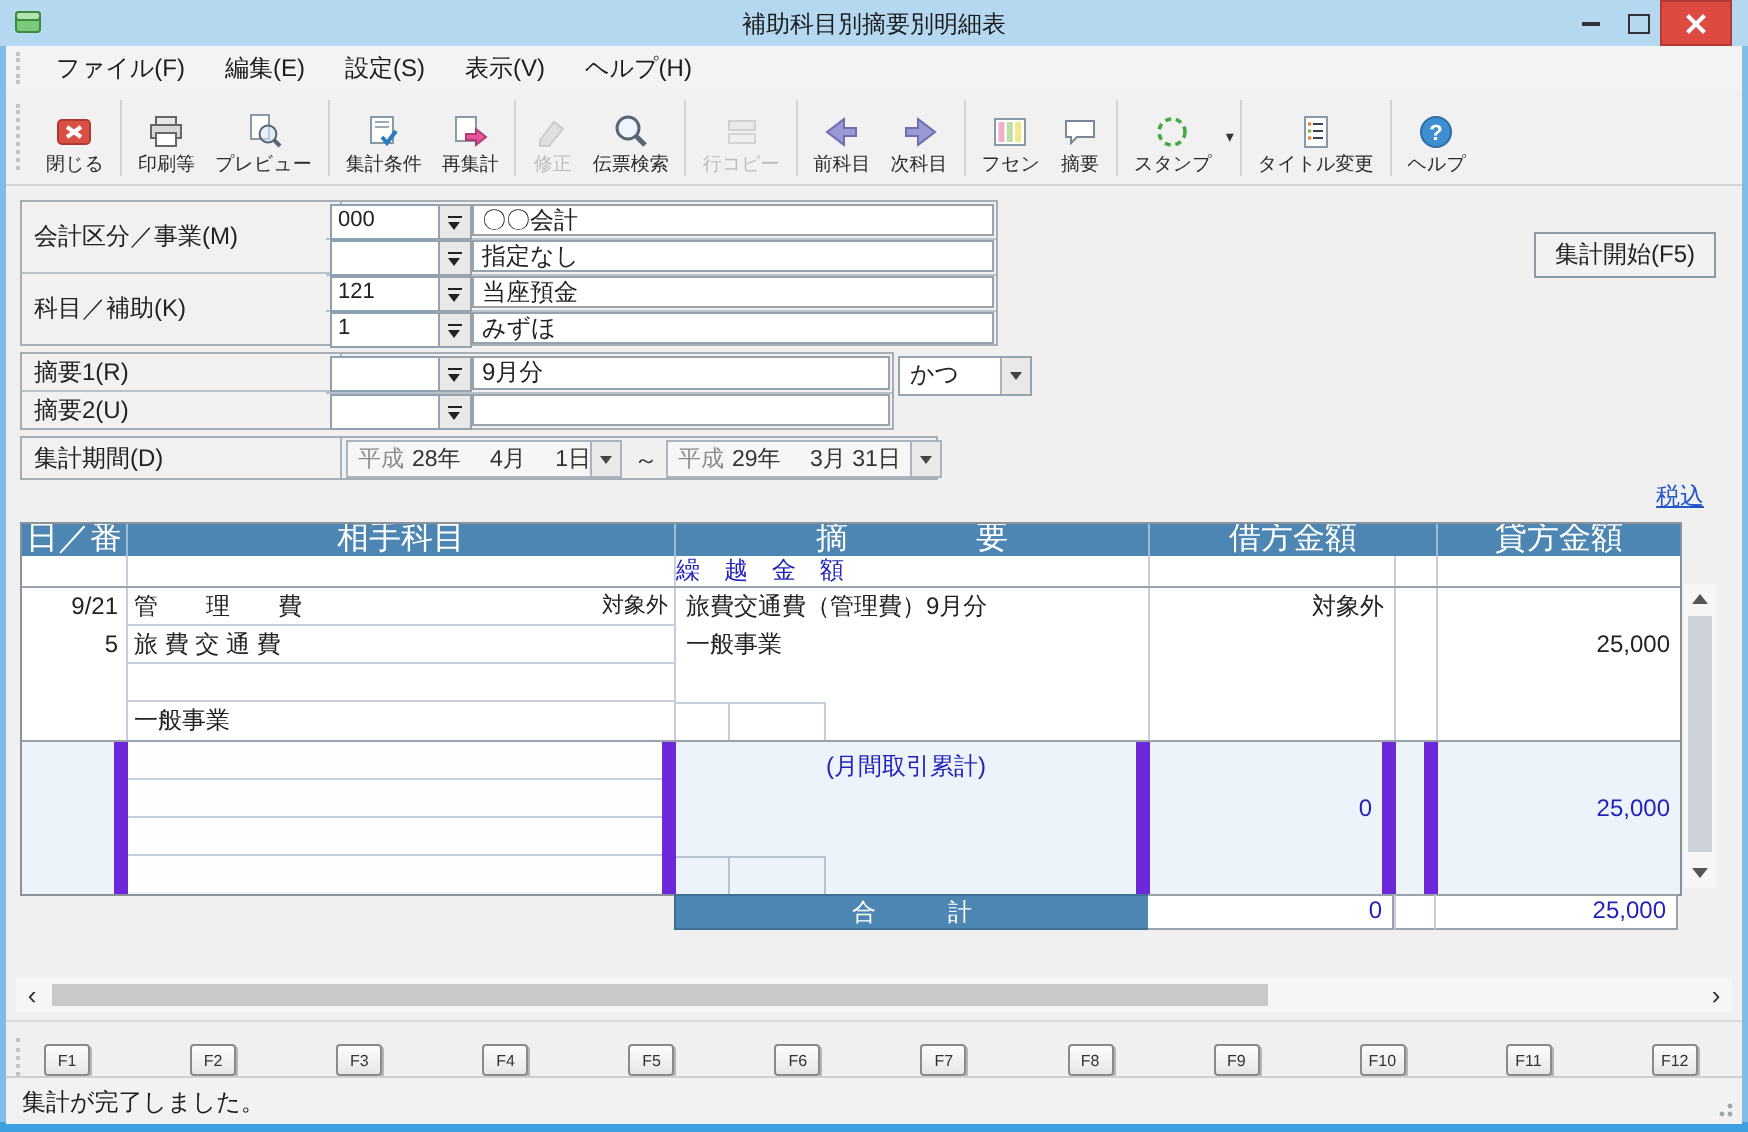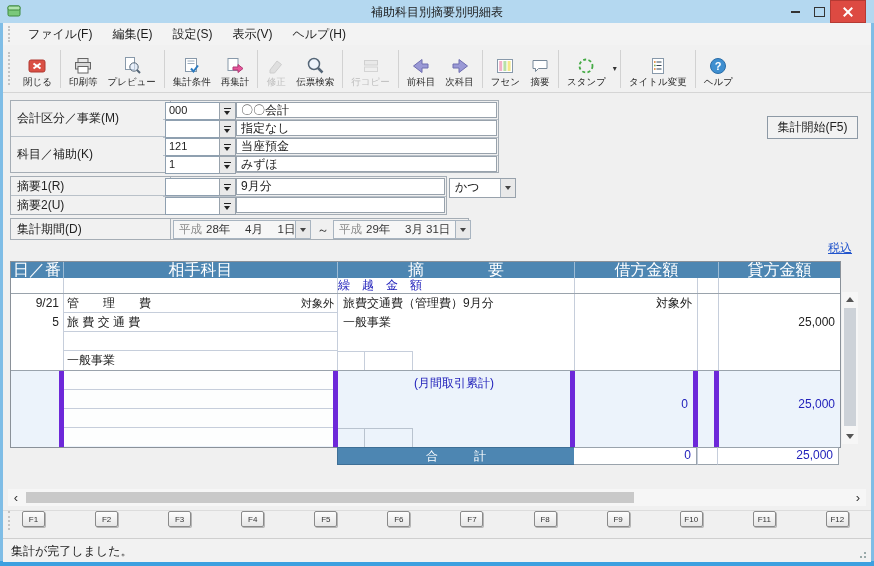--- a/index.html
+++ b/index.html
@@ -80,42 +80,42 @@
   .drow>div{border-right:1px solid #c6cedb;font-size:12px;line-height:18px;overflow:hidden;position:relative}
   .c-date{text-align:right;padding-right:4px}
   .c-acct{padding-left:3px}
   .c-acct .note{float:right;font-size:11px;padding-right:3px}
   .c-sum{padding-left:5px}
   .c-money{text-align:right;padding-right:5px}
   .ubot{border-bottom:1px solid #c6cedb}
   .sub-v{position:absolute;top:0;bottom:0;width:1px;background:#c6cedb}
   .sub-h{position:absolute;left:0;top:0;height:1px;background:#c6cedb}
   #accum{height:76px;background:#ecf3fb;border-top:1px solid #9aa3ac}
-  #accum>div{border-right:5px solid #6d28d9;position:relative;overflow:visible}
+  #accum>div{border-right:7px solid #6d28d9;position:relative;overflow:visible}
   #accum .wrow{height:18px;background:#fdfefe;border-bottom:1px solid #c6cedb}
   #accum .mlabel{color:#2222bb;text-align:center;font-size:12px;padding-top:4px}
   #accum .mval{color:#2222bb;text-align:right;padding:26px 5px 0 0;font-size:12px}
   .abox{position:absolute;left:0;bottom:0;width:74px;height:18px;border-top:1px solid #b9c3cf;border-right:1px solid #b9c3cf}
   .abox i{position:absolute;left:26px;top:0;bottom:0;width:1px;background:#b9c3cf}
   #totalrow{left:10px;top:447px;width:829px;height:16px}
   #totalrow .tblue{background:#4d86b2;color:#fff;text-align:center;font-size:12px;line-height:16px;border:1px solid #3e6f96;border-right:none}
   #totalrow .tmoney{background:#fff;border:1px solid #9aa3ac;border-left:none;color:#2222bb;text-align:right;
                     font-size:12px;line-height:14px;padding-right:5px;box-sizing:border-box}
   #totalrow .tnarrow{background:#fff;border:1px solid #9aa3ac;border-left:1px solid #c6cedb;border-right:1px solid #c6cedb;box-sizing:border-box}
 
   
   #vscroll{left:842px;top:292px;width:16px;height:152px;background:#f6f6f6}
   #vscroll .sbtn{position:absolute;left:0;width:16px;height:15px;display:flex;align-items:center;justify-content:center}
   #vthumb{position:absolute;left:2px;top:16px;width:12px;height:118px;background:#cdd2d8}
   #hscroll{left:8px;top:489px;width:858px;height:17px;background:#f6f6f6}
   #hscroll .sbtn{position:absolute;top:0;width:16px;height:17px;display:flex;align-items:center;justify-content:center;color:#333;font-size:13px}
   #hthumb{position:absolute;left:18px;top:3px;width:608px;height:11px;background:#c9c9c9}
 
   
-  #fbar{left:3px;top:510px;width:868px;height:27px;background:#f0f0f0;border-top:1px solid #dcdcdc;display:flex;align-items:flex-start}
+  #fbar{left:3px;top:510px;width:868px;height:27px;background:#f0f0f0;border-top:1px solid #dcdcdc;display:flex;align-items:flex-end}
   #fkeys{flex:1;display:flex;justify-content:space-between;padding:0 22px 0 4px}
   .fkey{min-width:17px;height:14px;padding:0 2px;border:1px solid #8a8a8a;border-radius:2px;
         background:linear-gradient(#fdfdfd,#e6e6e6);box-shadow:1px 1px 0 #b5b5b5;
         font-size:8px;display:flex;align-items:center;justify-content:center;color:#333}
 
   
   #statusbar{left:3px;top:538px;width:868px;height:23px;background:#f2f2f2;border-top:1px solid #cfcfcf}
   #status-msg{position:absolute;left:8px;top:4px;font-size:12px;color:#1c1c1c}
   #resize-grip{position:absolute;right:4px;bottom:3px;width:10px;height:10px;
     background:

